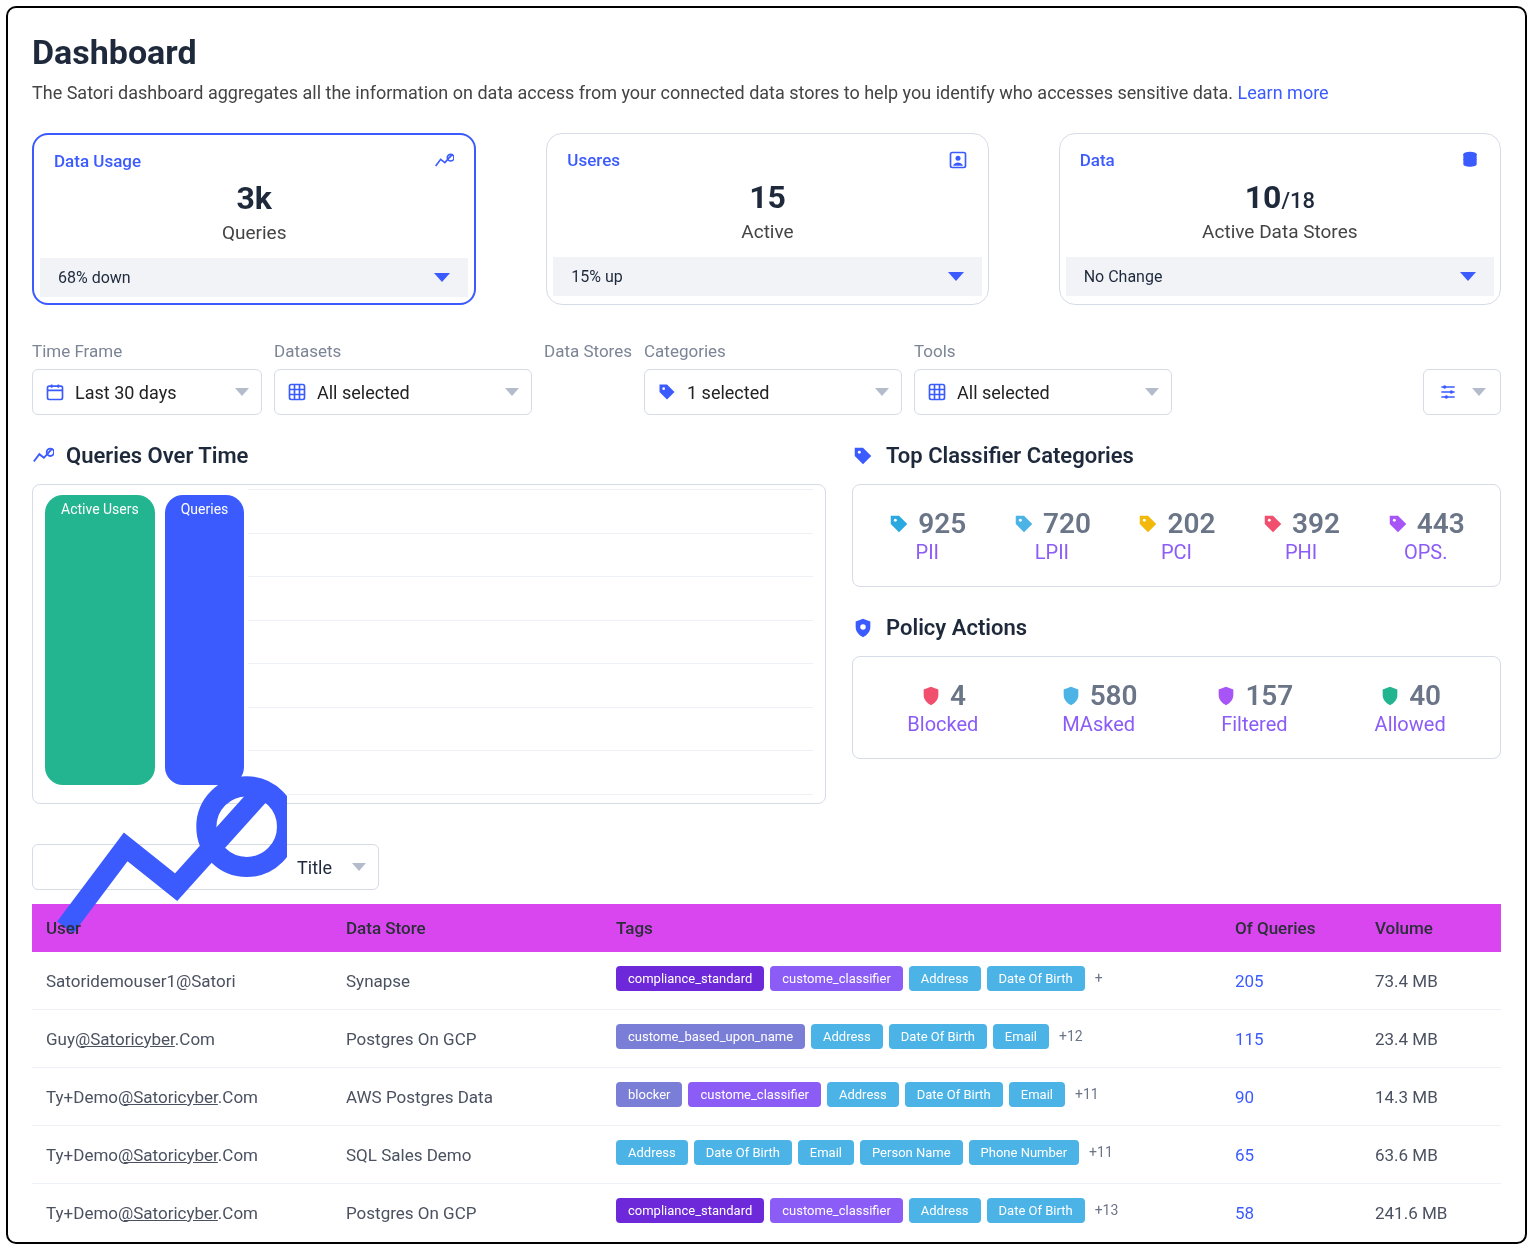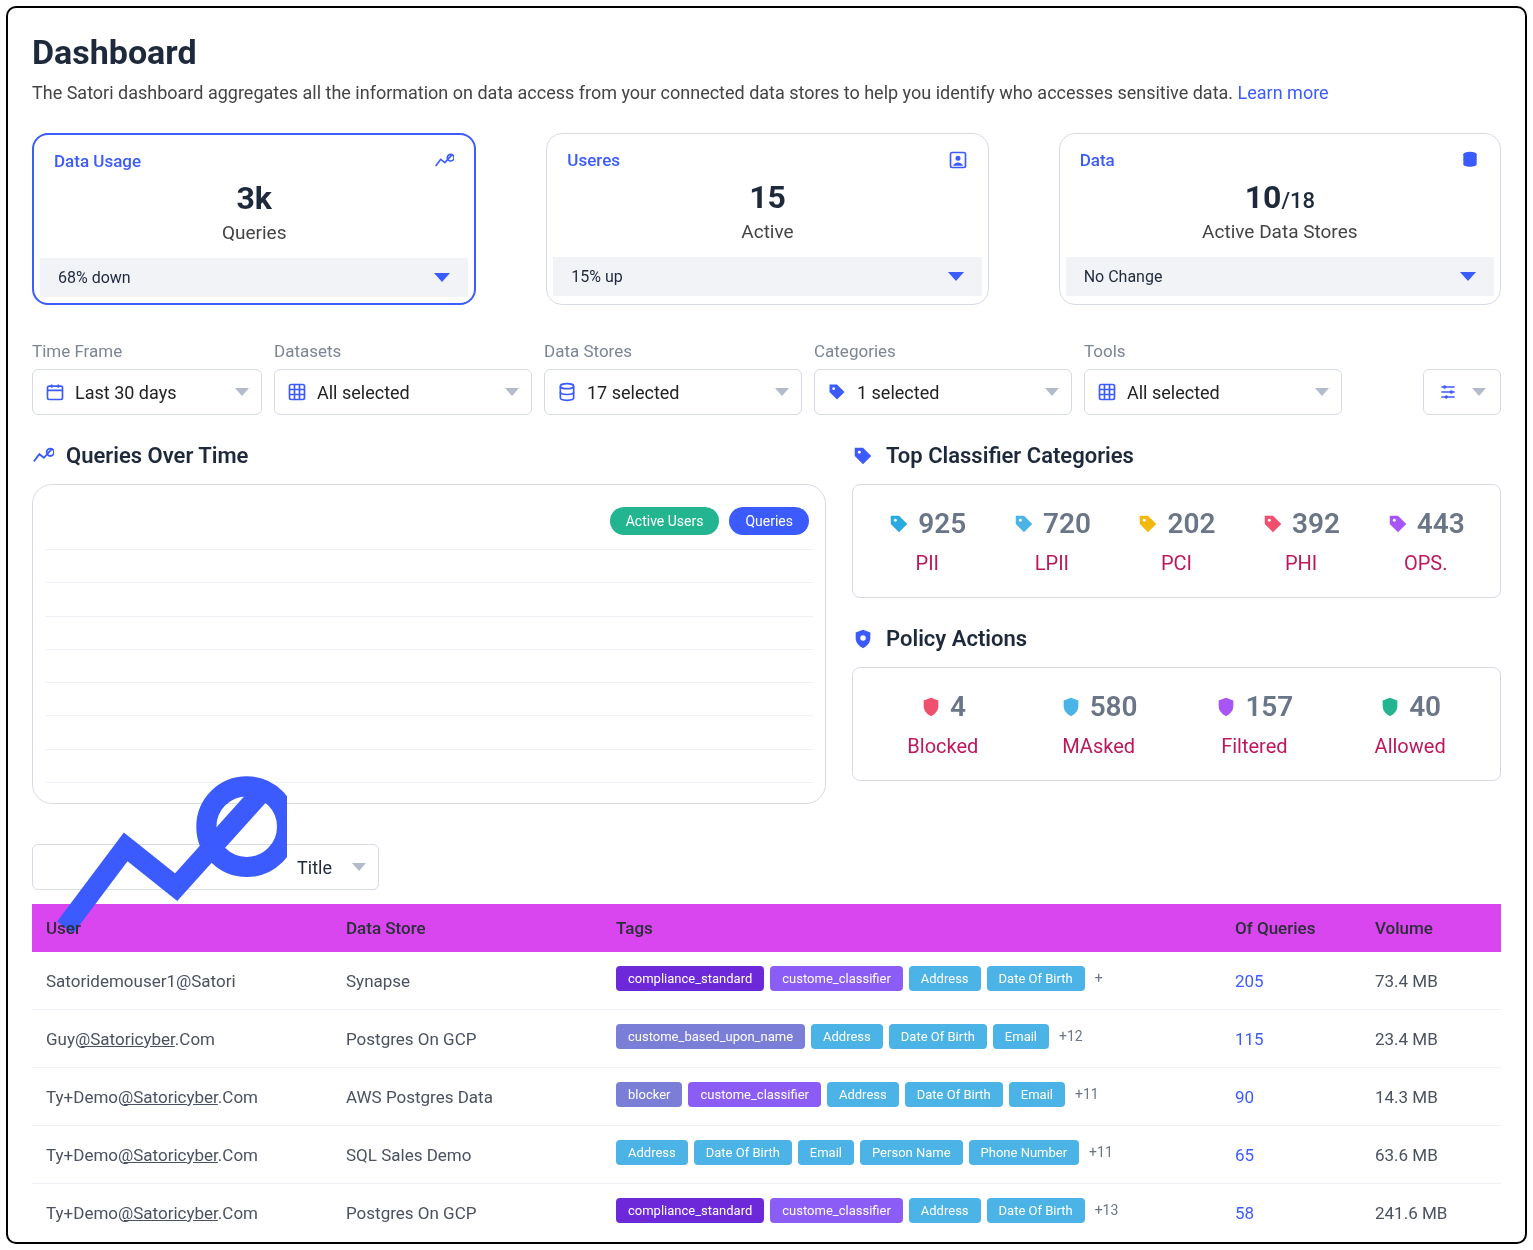--- a/index.html
+++ b/index.html
@@ -64,40 +64,40 @@
 
   
   .mid-row { display: flex; gap: 26px; margin-bottom: 40px; }
   .mid-left { width: 794px; }
   .mid-right { flex: 1; }
 
   .section-head { display: flex; align-items: center; gap: 12px; font-size: 22px; font-weight: 600; margin-bottom: 16px; }
   .section-head .icon { width: 22px; height: 22px; }
 
   .chart-box {
-    border: 1px solid #d6dbe6; border-radius: 20px; height: 320px; padding: 16px 12px;
-    display: flex; flex-direction: column;
+    border: 1px solid #d6dbe6; border-radius: 8px; height: 320px; padding: 4px 12px;
+    display: flex; flex-direction: row;
   }
   .legend-row { display: flex; justify-content: flex-end; gap: 10px; margin: 6px 4px 14px 0; }
   .pill {
     border-radius: 18px; padding: 6px 16px; font-size: 14px; color: #fff;
   }
   .pill-green { background: #22b58f; }
   .pill-blue  { background: #3b5bff; }
   .gridlines { flex: 1; display: flex; flex-direction: column; justify-content: space-between; padding-bottom: 4px; }
   .gline { border-top: 1px solid #eef1f6; height: 0; }
 
   .stat-card {
     border: 1px solid #d6dbe6; border-radius: 8px; padding: 22px 12px;
     display: flex; justify-content: space-around; align-items: flex-start;
   }
   .stat-item { text-align: center; min-width: 100px; }
   .stat-top { display: flex; align-items: center; justify-content: center; gap: 8px; }
   .stat-val { font-size: 28px; font-weight: 600; color: #6b7588; }
-  .stat-lab { font-size: 20px; color: #be185d; margin-top: 11px; }
+  .stat-lab { font-size: 20px; color: #8b5cf6; margin-top: 0; }
   .tag-icon { width: 22px; height: 22px; }
 
   .mid-right .section-head:nth-of-type(2) { margin-top: 28px; }
 
   
   .table-title-ctrl {
     display: flex; align-items: center; gap: 10px;
     border: 1px solid #d6dbe6; border-radius: 6px; height: 46px;
     width: 347px; padding: 0 12px; margin-bottom: 14px; font-size: 18px;
   }
@@ -206,29 +206,20 @@
         <svg class="icon" viewBox="0 0 24 24">
             <rect x="3" y="3" width="18" height="18" rx="2" fill="none" stroke="#3b5bff" stroke-width="2"></rect>
             <path d="M3 9h18M3 15h18M9 3v18M15 3v18" stroke="#3b5bff" stroke-width="2"></path>
           </svg>
         <span class="val">All selected</span>
         <span class="grey-tri"></span>
       </div>
     </div>
     <div class="filter-col">
       <span class="filter-label">Data Stores</span>
-      <div class="filter-ctrl w3">
-        <svg class="icon" viewBox="0 0 24 24">
-            <ellipse cx="12" cy="5" rx="8" ry="3" fill="none" stroke="#3b5bff" stroke-width="2"></ellipse>
-            <path d="M4 5v14c0 1.7 3.6 3 8 3s8-1.3 8-3V5" fill="none" stroke="#3b5bff" stroke-width="2"></path>
-            <path d="M4 12c0 1.7 3.6 3 8 3s8-1.3 8-3" fill="none" stroke="#3b5bff" stroke-width="2"></path>
-          </svg>
-        <span class="val">17 selected</span>
-        <span class="grey-tri"></span>
-      </div>
     </div>
     <div class="filter-col">
       <span class="filter-label">Categories</span>
       <div class="filter-ctrl w4">
         <svg class="icon" viewBox="0 0 24 24">
             <path d="M3 3h9l9 9-9 9-9-9V3z" fill="#3b5bff"></path>
             <circle cx="8" cy="8" r="1.6" fill="#fff"></circle>
           </svg>
         <span class="val">1 selected</span>
         <span class="grey-tri"></span>

